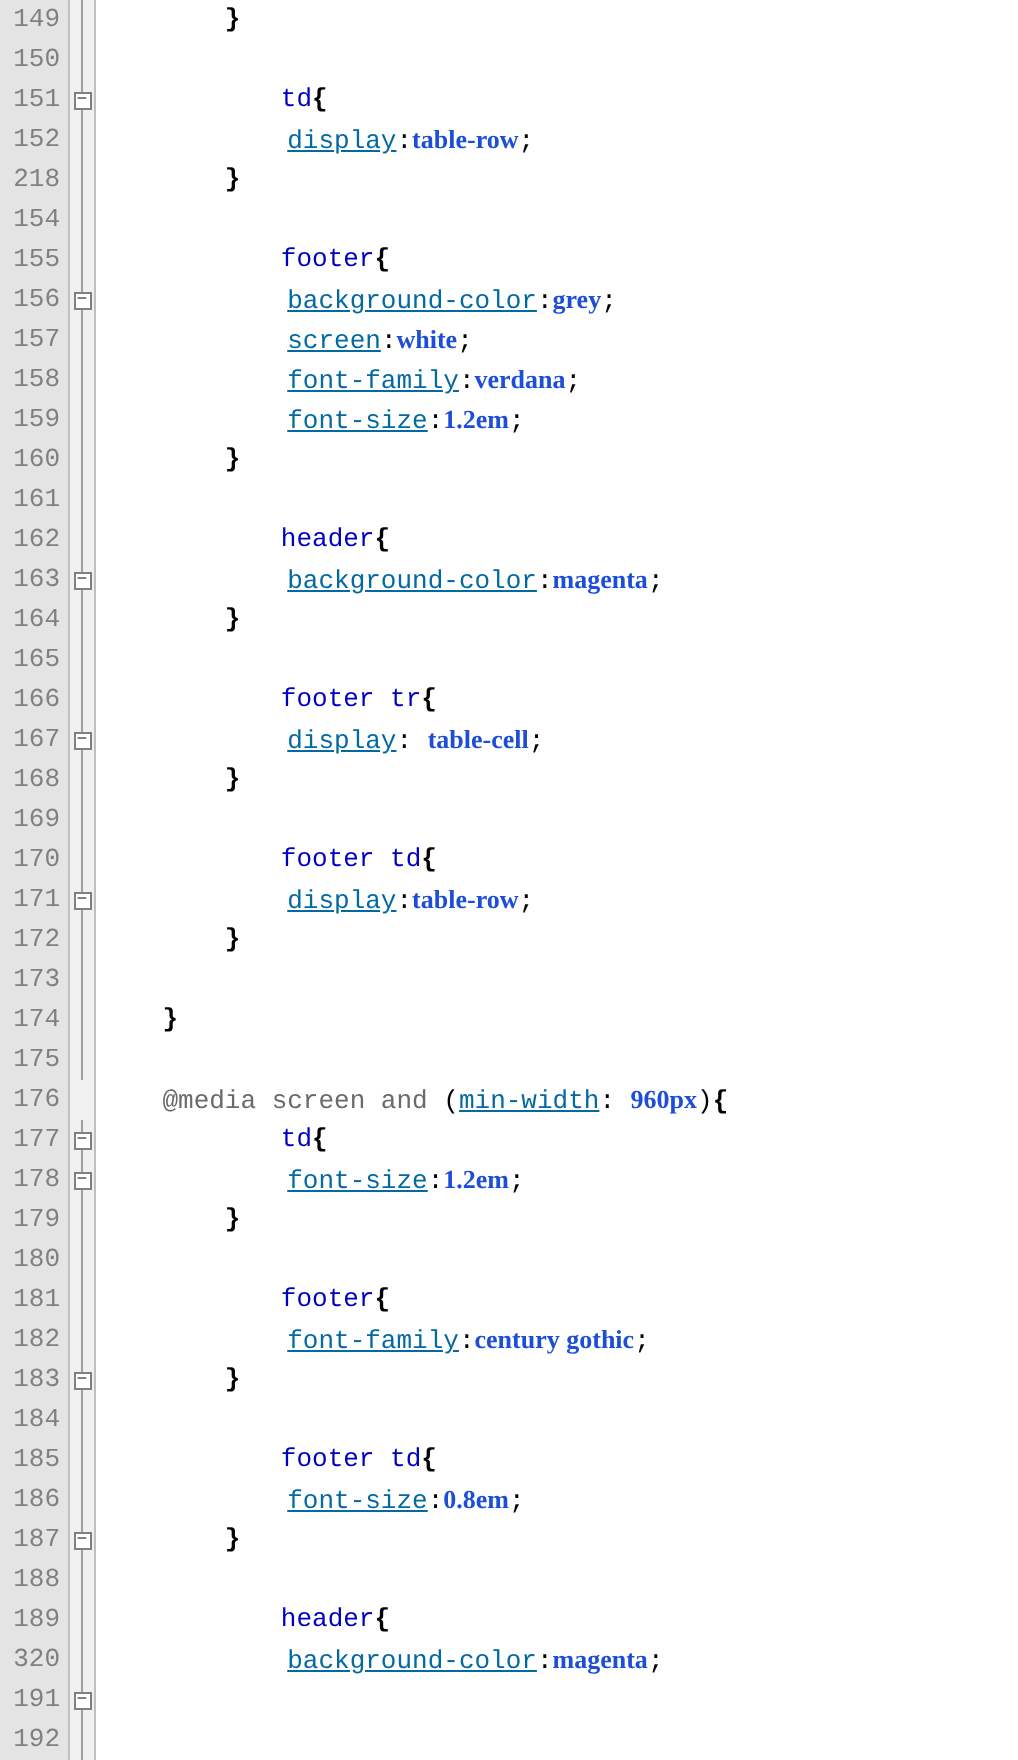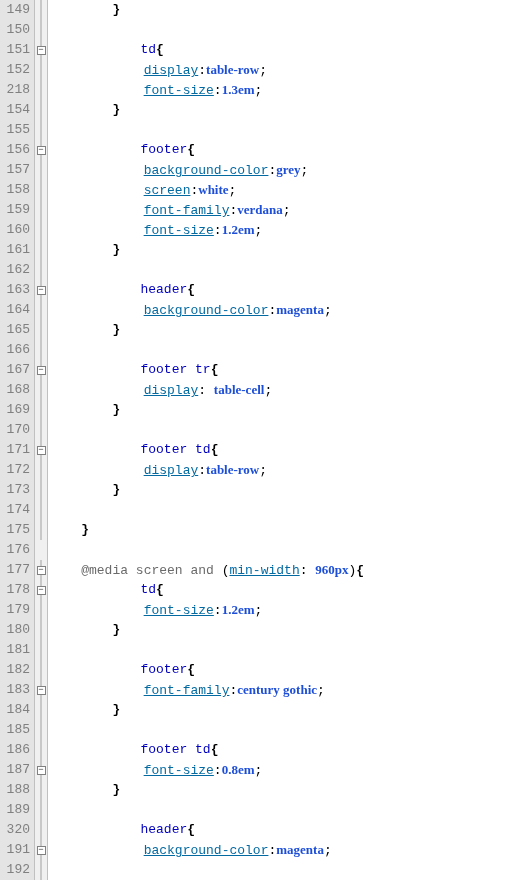--- a/index.html
+++ b/index.html
@@ -269,21 +269,20 @@
     </div>
     <div class="fold-cell">
       <div class="fold-line"></div>
     </div>
   </div>
 <div class="code" id="code">
     <div class="code-line">        <span class="t-brace">}</span></div>
     <div class="code-line"><span class="t-plain"></span></div>
     <div class="code-line">        <span class="t-selector">td</span><span class="t-brace">{</span></div>
     <div class="code-line">            <span class="t-prop">display</span><span class="t-punct">:</span><span class="t-value">table-row</span><span class="t-punct">;</span></div>
-    <div class="code-line">            <span class="t-prop">font-size</span><span class="t-punct">:</span><span class="t-value">1.3em</span><span class="t-punct">;</span></div>
     <div class="code-line">        <span class="t-brace">}</span></div>
     <div class="code-line"><span class="t-plain"></span></div>
     <div class="code-line">        <span class="t-selector">footer</span><span class="t-brace">{</span></div>
     <div class="code-line">            <span class="t-prop">background-color</span><span class="t-punct">:</span><span class="t-value">grey</span><span class="t-punct">;</span></div>
     <div class="code-line">            <span class="t-prop">screen</span><span class="t-punct">:</span><span class="t-value">white</span><span class="t-punct">;</span></div>
     <div class="code-line">            <span class="t-prop">font-family</span><span class="t-punct">:</span><span class="t-value">verdana</span><span class="t-punct">;</span></div>
     <div class="code-line">            <span class="t-prop">font-size</span><span class="t-punct">:</span><span class="t-value">1.2em</span><span class="t-punct">;</span></div>
     <div class="code-line">        <span class="t-brace">}</span></div>
     <div class="code-line"><span class="t-plain"></span></div>
     <div class="code-line">        <span class="t-selector">header</span><span class="t-brace">{</span></div>

